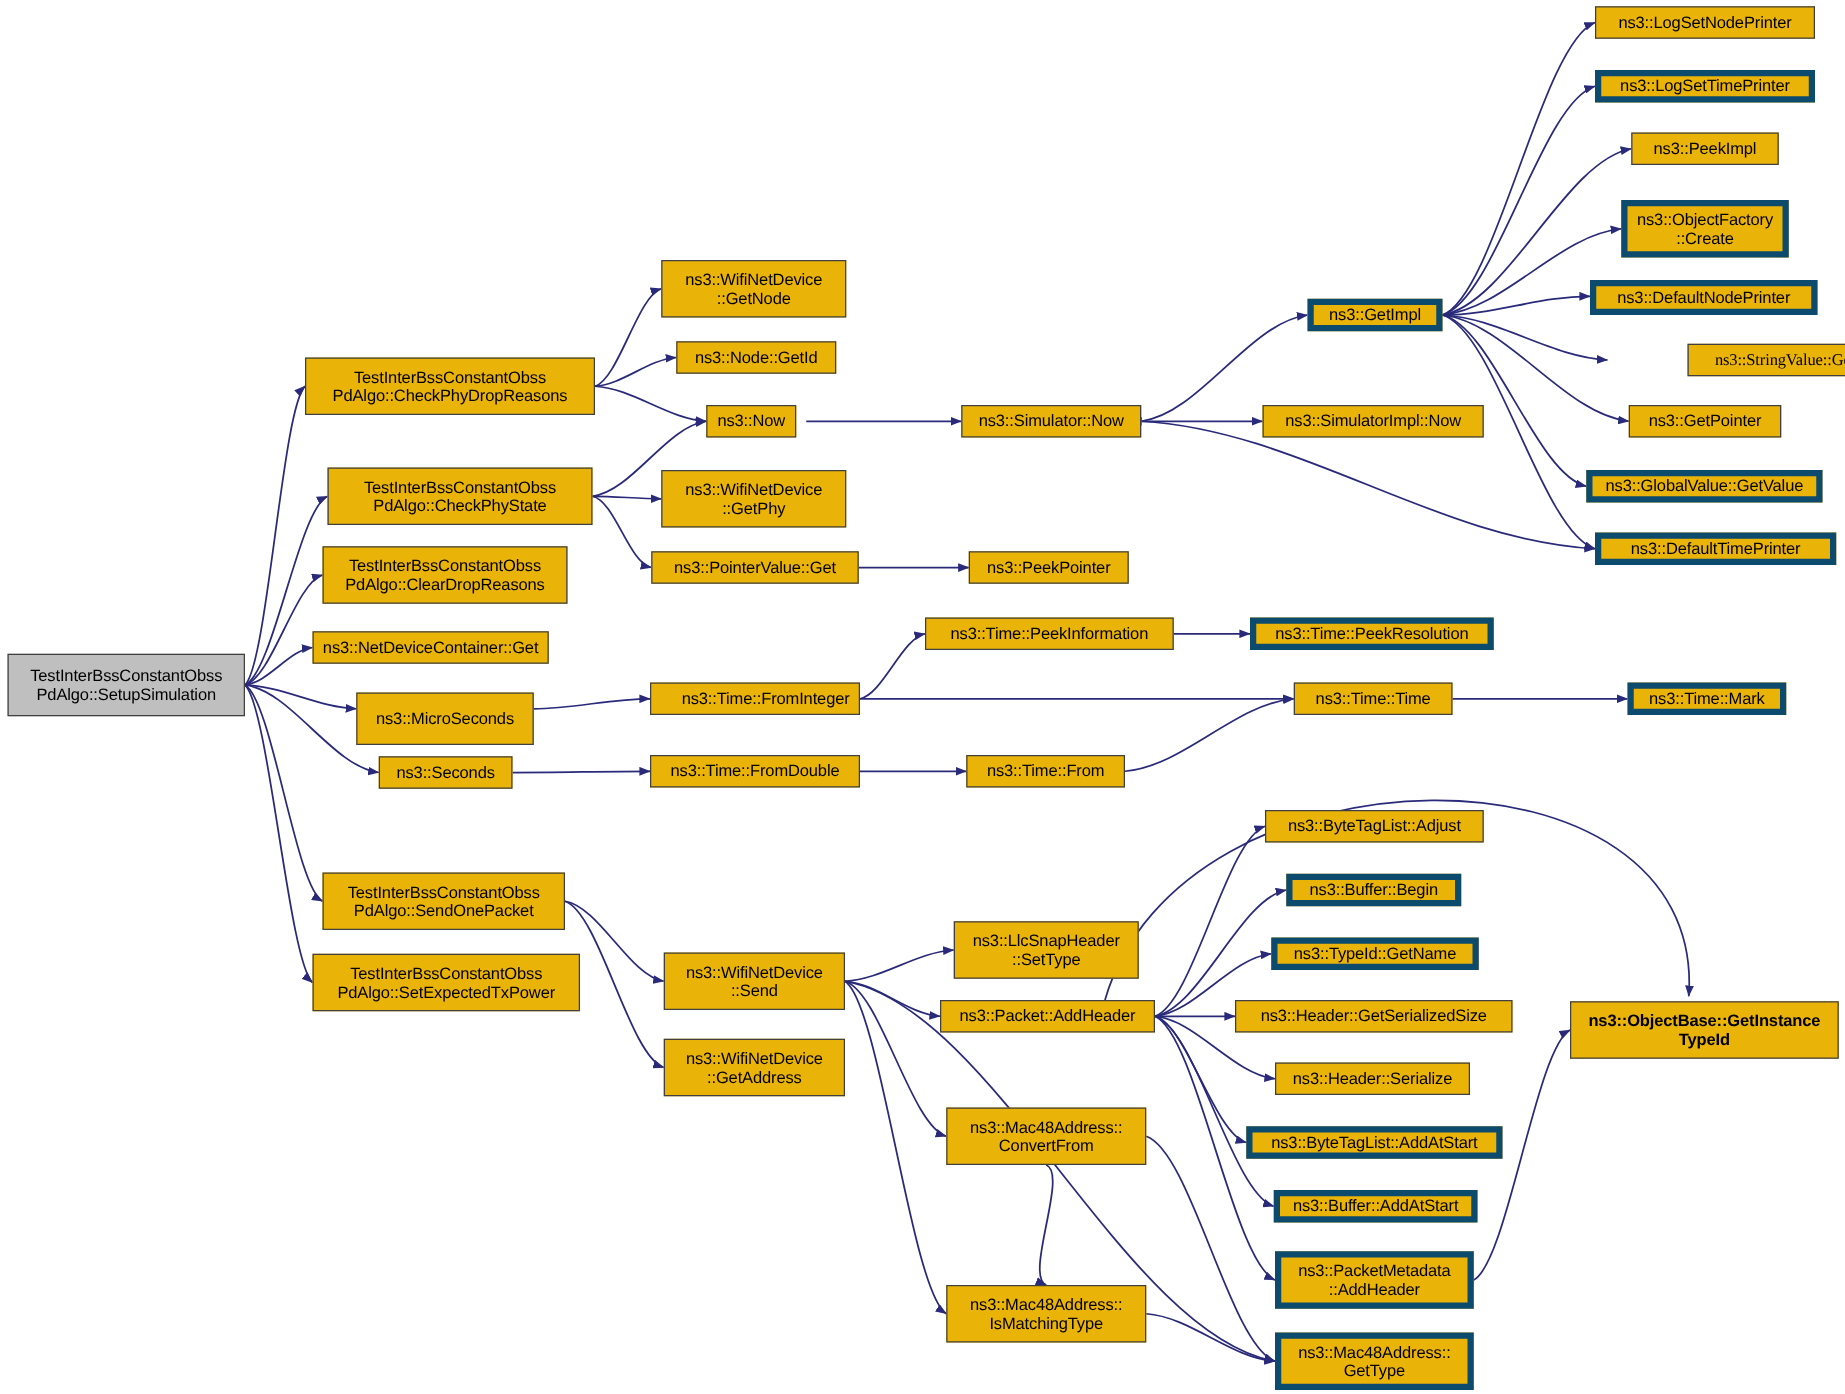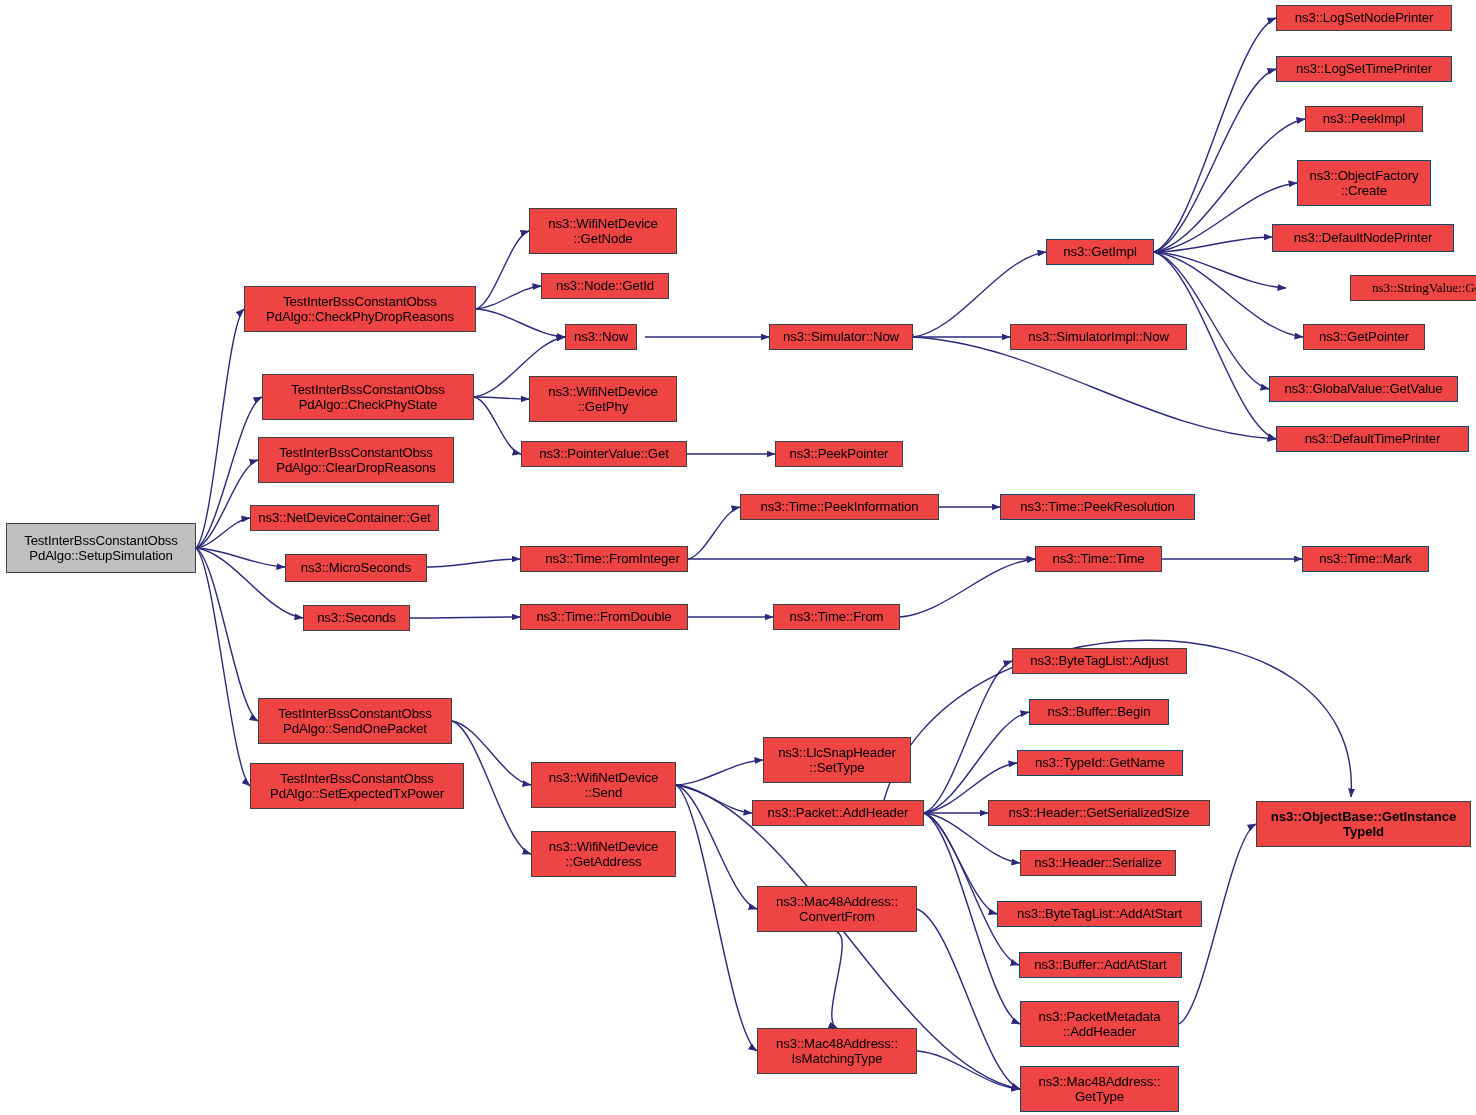--- a/index.html
+++ b/index.html
@@ -22,32 +22,32 @@
     height: 1115px;
     pointer-events: none;
   }
   .node {
     position: absolute;
     box-sizing: border-box;
     display: flex;
     align-items: center;
     justify-content: center;
     text-align: center;
-    background: #ef4444;
+    background: #eab308;
     border: 1px solid #404040;
     color: #000000;
     font-size: 13.2px;
     line-height: 15.5px;
     letter-spacing: -0.1px;
     white-space: pre-line;
     padding: 0 3px;
     z-index: 5;
   }
   .node.red {
-    border: 1px solid #0c4a6e;
+    border: 5px solid #0c4a6e;
   }
   .node.root {
     background: #bfbfbf;
     border: 1px solid #404040;
   }
 </style>
 </head>
 <body>
 
 <div id="canvas">
@@ -122,21 +122,21 @@
   <div id="nodes">
       <div class="node root" style="left: 6px; top: 523px; width: 190px; height: 50px;">TestInterBssConstantObss
 PdAlgo::SetupSimulation</div>
       <div class="node" style="left: 244px; top: 286px; width: 232px; height: 46px;">TestInterBssConstantObss
 PdAlgo::CheckPhyDropReasons</div>
       <div class="node" style="left: 262px; top: 374px; width: 212px; height: 46px;">TestInterBssConstantObss
 PdAlgo::CheckPhyState</div>
       <div class="node" style="left: 258px; top: 437px; width: 196px; height: 46px;">TestInterBssConstantObss
 PdAlgo::ClearDropReasons</div>
       <div class="node" style="left: 250px; top: 505px; width: 189px; height: 26px;">ns3::NetDeviceContainer::Get</div>
-      <div class="node" style="left: 285px; top: 554px; width: 142px; height: 28px;">ns3::MicroSeconds</div>
+      <div class="node" style="left: 285px; top: 554px; width: 142px; height: 42px;">ns3::MicroSeconds</div>
       <div class="node" style="left: 303px; top: 605px; width: 107px; height: 26px;">ns3::Seconds</div>
       <div class="node" style="left: 258px; top: 698px; width: 194px; height: 46px;">TestInterBssConstantObss
 PdAlgo::SendOnePacket</div>
       <div class="node" style="left: 250px; top: 763px; width: 214px; height: 46px;">TestInterBssConstantObss
 PdAlgo::SetExpectedTxPower</div>
       <div class="node" style="left: 529px; top: 208px; width: 148px; height: 46px;">ns3::WifiNetDevice
 ::GetNode</div>
       <div class="node" style="left: 541px; top: 273px; width: 128px; height: 26px;">ns3::Node::GetId</div>
       <div class="node" style="left: 565px; top: 324px; width: 72px; height: 26px;">ns3::Now</div>
       <div class="node" style="left: 529px; top: 376px; width: 148px; height: 46px;">ns3::WifiNetDevice

